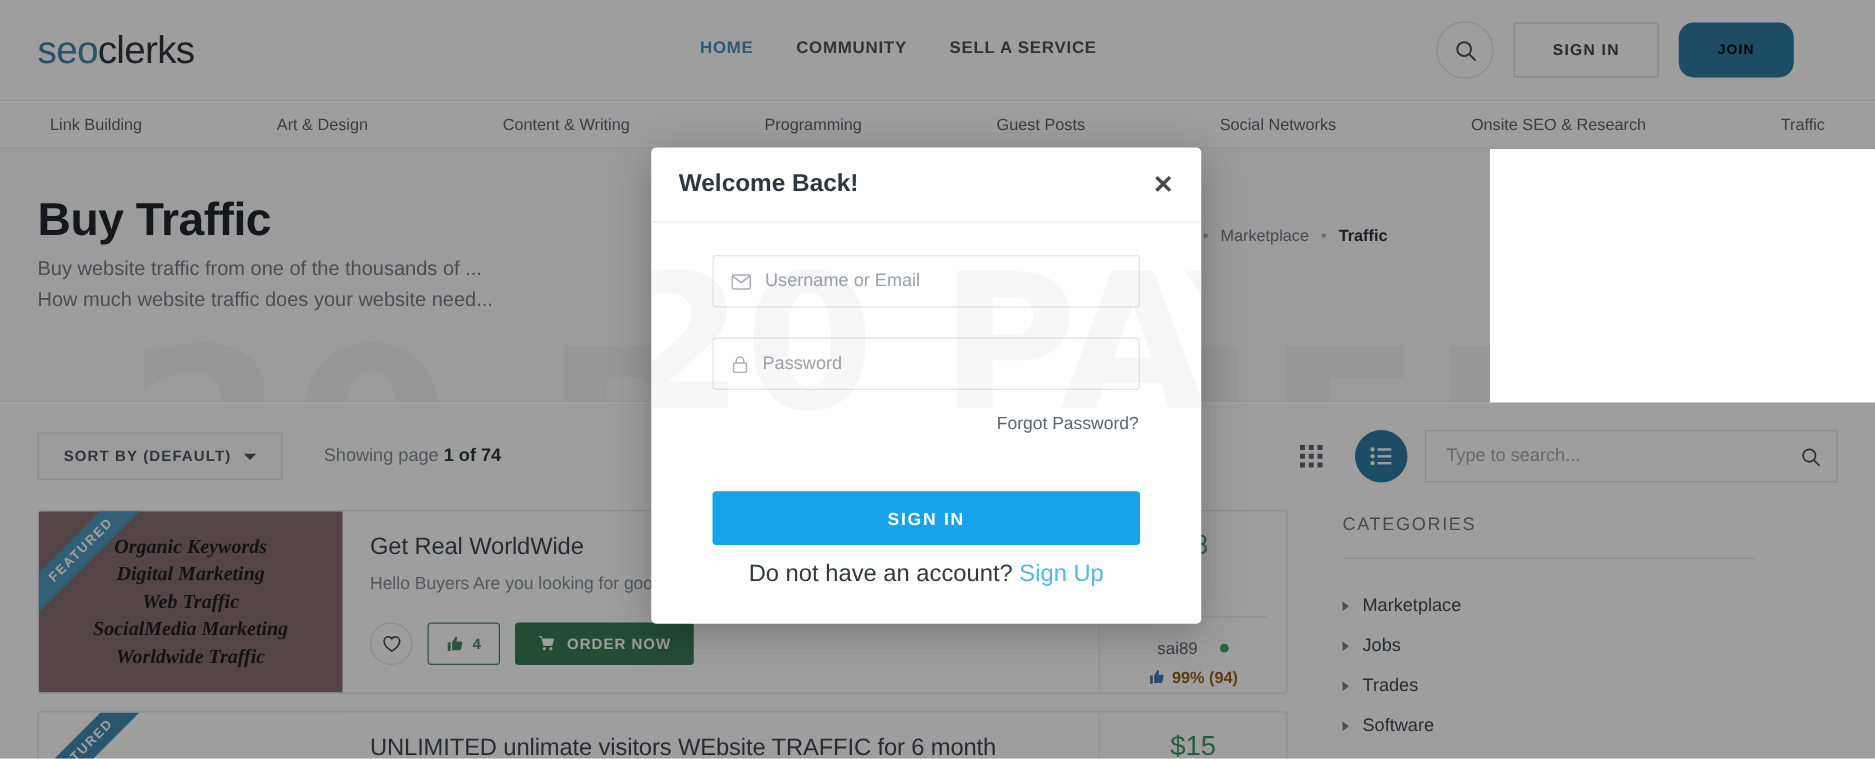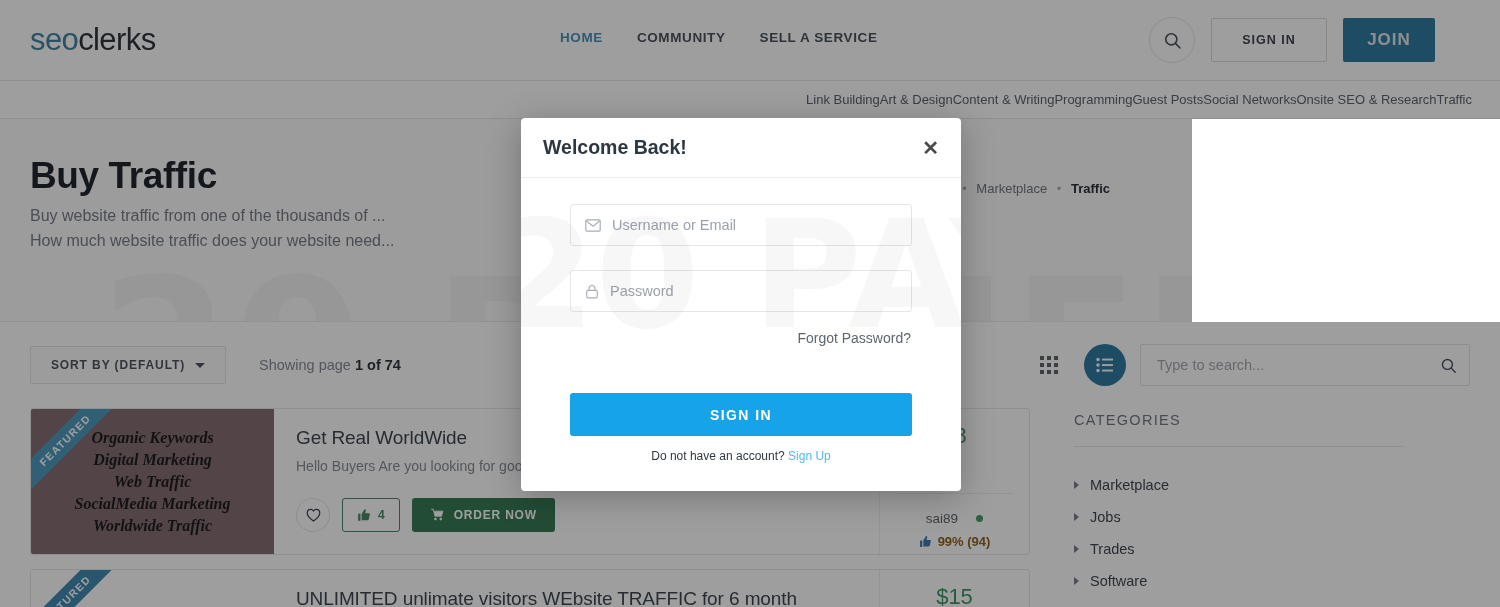--- a/index.html
+++ b/index.html
@@ -43,32 +43,32 @@
     border: 1px solid #e2e5e8; display:flex; align-items:center; justify-content:center;
     background: #fff;
   }
   .btn-signin {
     width: 116px; height: 44px; border: 1px solid #d7dbe0; background: #fff;
     color: #3d4652; font-size: 12.5px; font-weight: 700; letter-spacing: 1px;
     display:flex; align-items:center; justify-content:center; border-radius: 2px;
   }
   .btn-join {
     width: 92px; height: 44px; background: #1b7fb5; border:none;
-    color: #e5e5e5; font-size: 17px; font-weight: 700; letter-spacing: 1px;
-    display:flex; align-items:center; justify-content:center; border-radius: 2px;
+    color: #000000; font-size: 11px; font-weight: 700; letter-spacing: 1px;
+    display:flex; align-items:center; justify-content:center; border-radius: 12px;
   }
 
   
   .catnav {
     position: relative;
     height: 38px; width: 1500px; background: #fff;
     border-bottom: 1px solid #e4e7ea;
     display: flex; align-items: center;
   }
-  .catnav-inner { display: flex; width: 1500px; padding: 0 28px; justify-content: flex-end; }
+  .catnav-inner { display: flex; width: 1500px; padding: 0 40px; justify-content: space-between; }
   .catnav a {
     font-size: 13px; color: #5b6472; text-decoration: none; white-space: nowrap;
   }
 
   
   .hero {
     position: relative;
     height: 203px; width: 1192px;
     background: #fbfbfc;
     border-bottom: 1px solid #e9ebed;
@@ -223,21 +223,21 @@
   .field span.ph { font-size: 14.5px; color: #9ba2ab; }
   .forgot { text-align: right; font-size: 14px; color: #5d6670; padding-right: 1px; margin-top: -6px; }
   .btn-submit {
     margin-top: 47px;
     height: 43px; width: 100%; background: #16a3e8; border: none; border-radius: 3px;
     color: #fff; font-size: 14px; font-weight: 700; letter-spacing: 1.4px;
     display: flex; align-items: center; justify-content: center;
   }
   .signup-row {
     margin-top: 13px; padding-bottom: 28px;
-    text-align: center; font-size: 12px; color: #30393f;
+    text-align: center; font-size: 19px; color: #30393f;
   }
   .signup-row a { color: #55b6ea; text-decoration: none; }
 
   .modal-watermark {
     position:absolute; left: -30px; top: 10px;
     font-size: 150px; font-weight: 700; color: rgba(110,105,115,0.05);
     white-space: nowrap; pointer-events:none; z-index:0;
     font-family: "DejaVu Sans", sans-serif;
   }
 </style>

